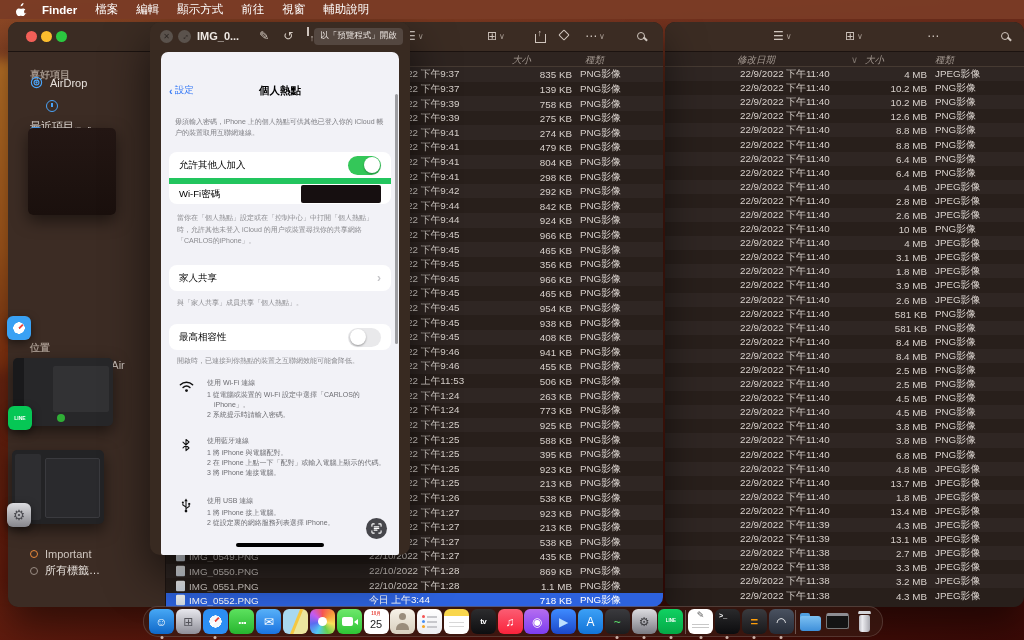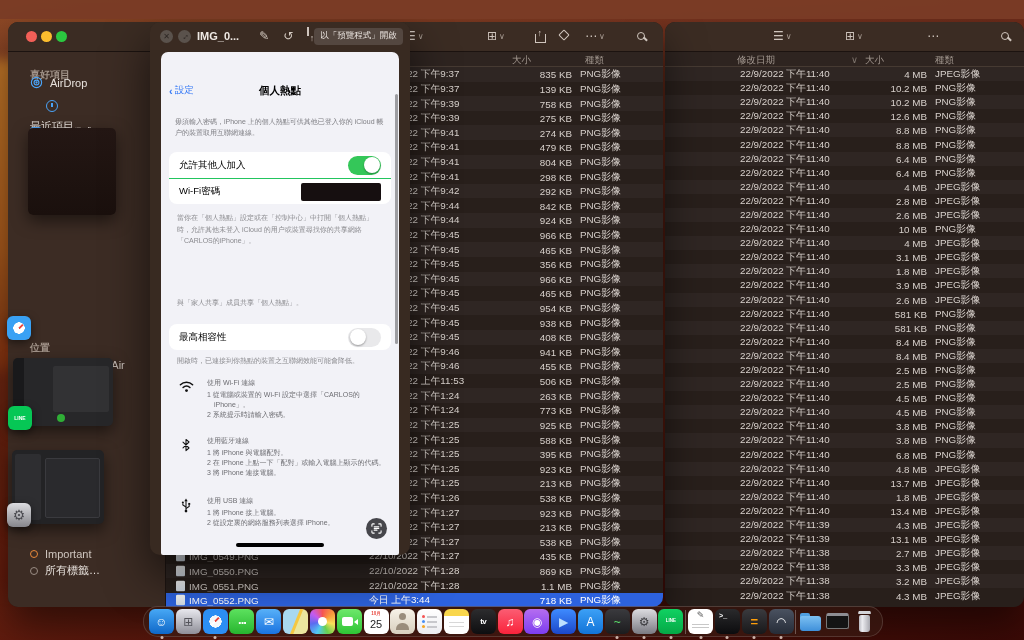--- a/index.html
+++ b/index.html
@@ -41,21 +41,21 @@
   .tl{position:absolute;top:9px;width:11px;height:11px;border-radius:50%;}
   .tl.red{background:#f35f57;} .tl.yel{background:#fbbd2e;} .tl.grn{background:#2bc840;}
   .tb-icon{position:absolute;top:7px;color:#cfc5bd;font-size:12px;display:flex;align-items:center;gap:2px;}
   .tb-icon .chev{font-size:8px;color:#a89c93;}
   .share-gl{position:relative;width:11px;height:12px;}
   .share-gl::before{content:"";position:absolute;left:0;right:0;bottom:0;height:8px;border:1.4px solid #cfc5bd;border-top:none;}
   .share-gl::after{content:"↑";position:absolute;left:2.4px;top:-3px;font-size:9px;color:#cfc5bd;}
   .tag-gl{width:8px;height:8px;border:1.4px solid #cfc5bd;transform:rotate(45deg);border-radius:1px;margin-top:2px;}
   .mag2{width:8px;height:8px;border:1.6px solid #cfc5bd;border-radius:50%;position:relative;display:inline-block;}
   .mag2::after{content:"";position:absolute;width:5px;height:1.6px;background:#cfc5bd;transform:rotate(45deg);right:-4px;bottom:-1px;}
-  .colhead{position:absolute;left:0;right:0;top:30px;height:15px;background:#2e2420;border-bottom:1px solid #463a32;color:#a59a92;font-size:9.5px;}
+  .colhead{position:absolute;left:0;right:0;top:30px;height:15px;background:#2e2420;border-bottom:1px solid #463a32;color:#a59a92;font-size:9.5px;font-style:italic;}
   .colhead span{position:absolute;top:1.5px;white-space:nowrap;}
 
   .rows{position:absolute;left:0;right:0;bottom:0;overflow:hidden;}
   .frow{position:relative;width:100%;color:#d8d1cc;font-size:9.8px;white-space:nowrap;}
   .frow:nth-child(odd){background:rgba(255,255,255,.035);}
   .frow .cell{position:absolute;top:50%;transform:translateY(-50%);}
   .frow.selected{background:#2d62de !important;color:#fff;}
 
   
   #win-left .rows .frow{height:14.62px;}
@@ -98,21 +98,21 @@
   .sig{display:flex;align-items:flex-end;gap:.8px;}
   .sig i{display:block;width:2px;background:#000;border-radius:.5px;}
   .ph-batt{min-width:17px;height:9px;background:#1c1c1e;border-radius:2.5px;color:#fff;font-size:6px;font-weight:bold;display:flex;align-items:center;justify-content:center;padding:0 1px;}
   .ph-nav{position:absolute;top:32px;left:0;right:0;height:16px;}
   .ph-back{position:absolute;left:8px;color:#3478f6;font-size:9.5px;display:flex;align-items:center;gap:2px;}
   .ph-back .chL{font-size:11px;font-weight:bold;}
   .ph-title{position:absolute;left:0;right:0;text-align:center;font-size:10.5px;font-weight:bold;}
   .ph-desc{position:absolute;left:14px;width:210px;font-size:7px;line-height:11px;color:#7d7d82;}
   .card{position:absolute;left:8px;right:8px;background:#fff;border-radius:8px;}
   .crow{position:relative;height:26px;display:flex;align-items:center;padding:0 10px;font-size:9.5px;}
-  .crow + .crow{border-top:1px solid #22c55e;gap:12px;}
+  .crow + .crow{border-top:6px solid #22c55e;gap:12px;}
   .crow .lbl{flex:1;}
   .tgl{width:33px;height:19px;border-radius:10px;position:relative;flex:0 0 auto;}
   .tgl .knob{position:absolute;top:1.5px;width:16px;height:16px;border-radius:50%;background:#fff;box-shadow:0 1px 2px rgba(0,0,0,.35);}
   .tgl.on{background:#34c759;}.tgl.on .knob{right:1.5px;}
   .tgl.off{background:#e9e9eb;}.tgl.off .knob{left:1.5px;}
   .redact{width:80px;height:18px;background:#160f10;border-radius:2px;flex:0 0 auto;}
   .chevR{color:#c5c5c8;font-size:12px;font-weight:bold;}
   .fn{position:absolute;left:16px;width:208px;font-size:7px;line-height:11.5px;color:#8a8a8e;}
   .ph-sec{position:absolute;left:14px;width:212px;display:flex;gap:10px;}
   .ph-sec .sic{width:22px;flex:0 0 auto;display:flex;justify-content:center;padding-top:1px;}
@@ -812,20 +812,26 @@
               <span class="knob"></span>
             </span>
         </div>
         <div class="crow">
           <span class="lbl">Wi-Fi密碼</span>
           <span class="redact"></span>
         </div>
       </div>
       <div class="fn" style="top:160px;">當你在「個人熱點」設定或在「控制中心」中打開「個人熱點」時，允許其他未登入 iCloud 的用户或裝置尋找你的共享網絡「CARLOS的iPhone」。</div>
 
+      <div class="card" style="top:213px;">
+        <div class="crow">
+          <span class="lbl">家人共享</span>
+          <span class="chevR">›</span>
+        </div>
+      </div>
       <div class="fn" style="top:245px;">與「家人共享」成員共享「個人熱點」。</div>
 
       <div class="card" style="top:272px;">
         <div class="crow">
           <span class="lbl">最高相容性</span>
           <span class="tgl off">
               <span class="knob"></span>
             </span>
         </div>
       </div>
@@ -891,20 +897,34 @@
               <path d="M1 3.5 V1.8 a.8.8 0 0 1 .8-.8 H3.5 M8.5 1 h1.7 a.8.8 0 0 1 .8.8 V3.5 M11 8.5 v1.7 a.8.8 0 0 1-.8.8 H8.5 M3.5 11 H1.8 a.8.8 0 0 1-.8-.8 V8.5"></path>
               <path d="M3.5 4.2 h5 M3.5 6 h5 M3.5 7.8 h3"></path>
             </g>
           </svg>
       </div>
       <div class="ph-scroll"></div>
     </div>
   </div>
 
   <div class="menubar">
+    <div class="left">
+      <span class="apple">
+        <svg width="11" height="13" viewBox="0 0 12 14">
+            <path fill="#fff" d="M8.2 0c.1.9-.3 1.8-.8 2.4-.6.7-1.5 1.2-2.3 1.1-.1-.9.3-1.8.8-2.3C6.5.5 7.5.1 8.2 0zM11 10.2c-.4 1-.9 1.9-1.6 2.8-.5.7-1.1 1.4-2 1.4-.8 0-1.1-.5-2.1-.5s-1.3.5-2.1.5c-.9 0-1.5-.7-2-1.4C.1 11.4-.6 8.9.7 7.2c.6-.9 1.6-1.4 2.6-1.4.8 0 1.5.5 2.1.5.5 0 1.4-.6 2.4-.5.4 0 1.6.2 2.4 1.3-.1 0-1.4.8-1.4 2.4 0 1.9 1.7 2.6 2.2 2.7z"></path>
+          </svg>
+      </span>
+      <span class="mitem app">Finder</span>
+      <span class="mitem">檔案</span>
+      <span class="mitem">編輯</span>
+      <span class="mitem">顯示方式</span>
+      <span class="mitem">前往</span>
+      <span class="mitem">視窗</span>
+      <span class="mitem">輔助說明</span>
+    </div>
   </div>
 
   <div class="dock">
 
   <div class="dock-item running" style="background: linear-gradient(rgb(71, 168, 245), rgb(15, 103, 200)); color: rgb(255, 255, 255);">
       <span class="dglyph">☺</span>
       <span class="dot"></span>
     </div>
       <div class="dock-item" style="background: linear-gradient(rgb(232, 232, 238), rgb(143, 143, 152)); color: rgb(85, 85, 92);">
       <span class="dglyph">⊞</span>

